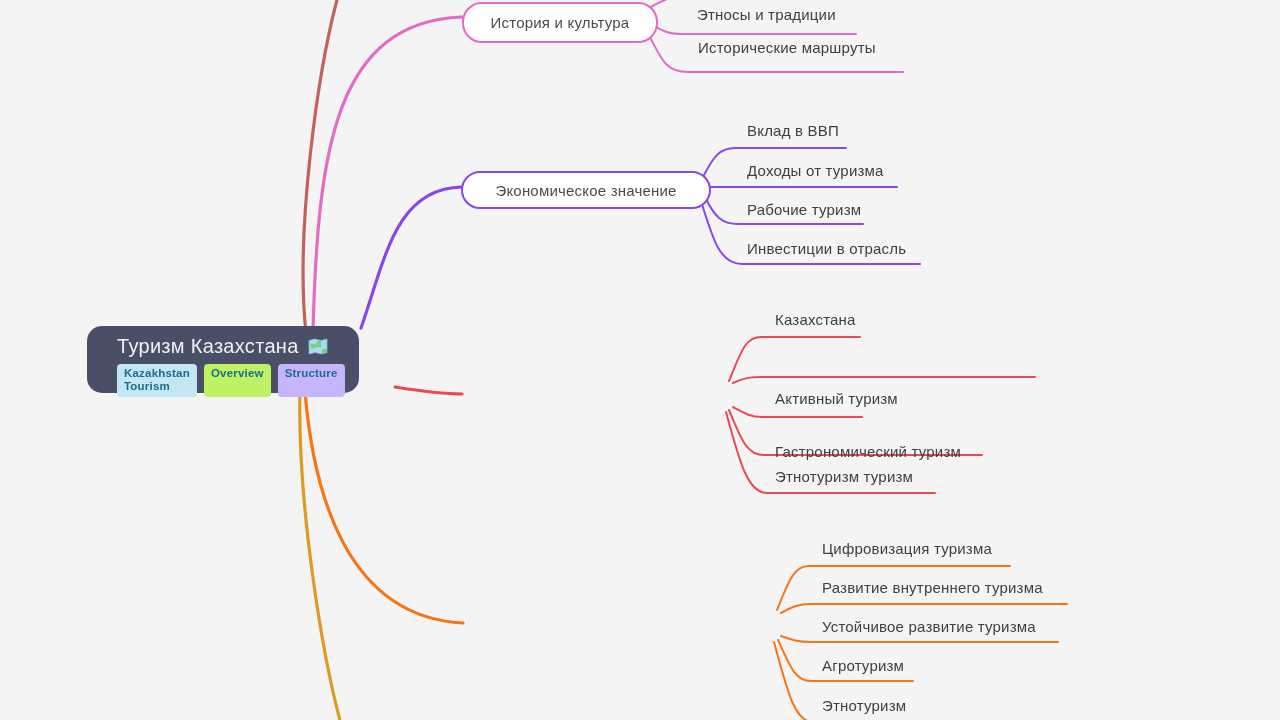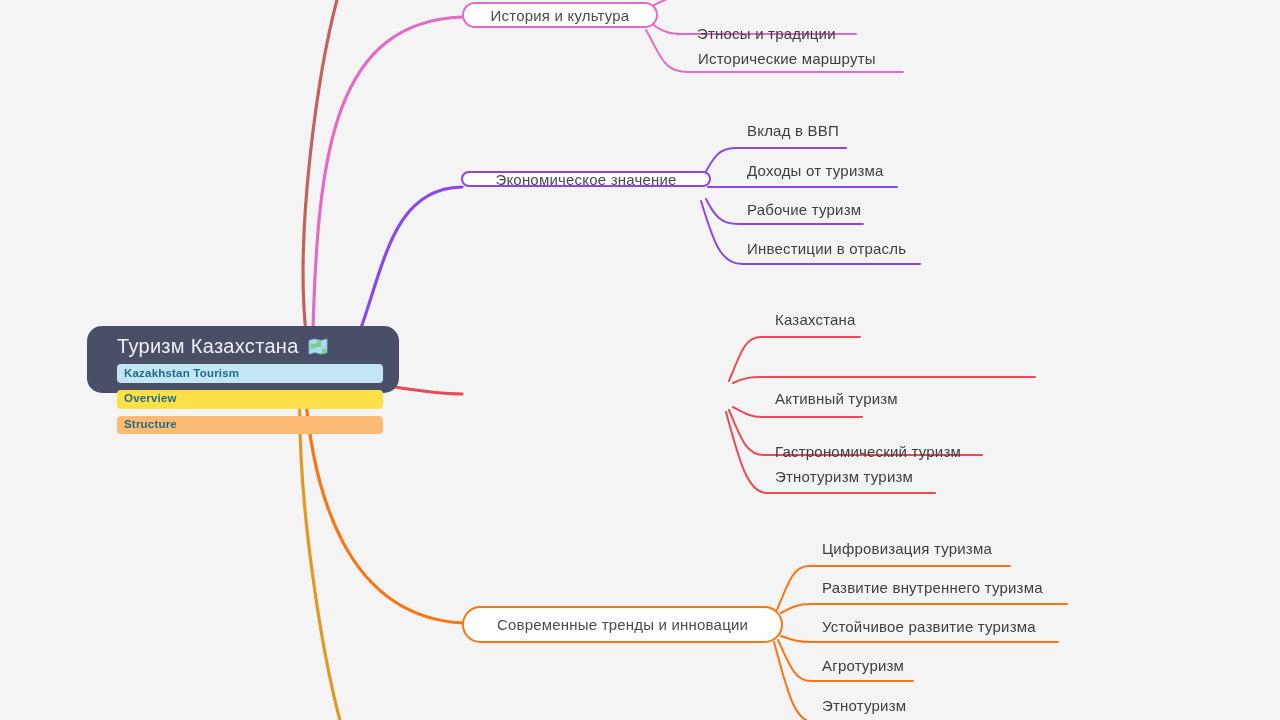--- a/index.html
+++ b/index.html
@@ -7,25 +7,25 @@
     position:relative;width:1280px;height:720px;overflow:hidden;
     background:#f4f4f5;
     font-family:"Liberation Sans", sans-serif;
   }
   #edges{position:absolute;left:0;top:0;width:1280px;height:720px;z-index:1;}
   #edges path{fill:none;stroke-linecap:round;}
   .edge-main{stroke-width:3.2px;}
   .edge-child{stroke-width:2px;}
 
   .root-node{
-    position:absolute;left:87px;top:326px;width:312px;height:67px;
+    position:absolute;left:87px;top:326px;width:272px;height:67px;
     border-radius:15px;z-index:3;box-sizing:border-box;padding:9px 16px 0 30px;
   }
   .root-title{display:flex;align-items:center;gap:9px;font-size:20px;letter-spacing:.3px;}
-  .root-tags{display:flex;gap:7px;margin-top:6px;flex-direction:column;}
+  .root-tags{display:flex;gap:7px;margin-top:6px;}
   .tag{
     font-size:11.5px;font-weight:600;letter-spacing:.2px;
     padding:2.5px 7px;border-radius:4px;line-height:1.2;
   }
 
   .branch-node{
     position:absolute;z-index:3;box-sizing:border-box;
     background:#ffffff;border:2.5px solid #999;border-radius:20px;
     display:flex;align-items:center;justify-content:center;
     font-size:15px;color:#4b4b4b;letter-spacing:.2px;white-space:nowrap;
@@ -78,34 +78,33 @@
       <span style="display:inline-flex;">
         <svg width="20" height="17" viewBox="0 0 20 17">
           <path d="M1 2.5 L6.6 1 L13 2.5 L19 1 L19 14.5 L13.4 16 L7 14.5 L1 16 Z" fill="#aadcf0" stroke="#7fb8d4" stroke-width="0.8"></path>
           <path d="M2.5 6 C4 4.5 6 7 8 5.5 C9.5 4.5 8 3 10 3 L13 2.5 L13.4 9 C11 10 9 8 7 10 C5.5 11.3 4 10 2.5 11 Z" fill="#7ccf8f"></path>
           <path d="M14.5 11 C16 10 17.5 11.5 19 10.5 L19 14.5 L13.4 16 Z" fill="#7ccf8f"></path>
         </svg>
       </span>
     </div>
     <div class="root-tags">
       <span class="tag" style="background-color: rgb(195, 230, 245); color: rgb(31, 107, 138);">Kazakhstan Tourism</span>
-      <span class="tag" style="background-color: #fde047; color: rgb(31, 107, 138);">Overview</span>
-      <span class="tag" style="background-color: #fdba74; color: rgb(31, 107, 138);">Structure</span>
+      <span class="tag" style="background-color: #bef264; color: rgb(31, 107, 138);">Overview</span>
+      <span class="tag" style="background-color: #c4b5fd; color: rgb(31, 107, 138);">Structure</span>
     </div>
   </div>
 
-  <div class="branch-node" style="left: 462px; top: 2px; width: 196px; height: 26px; border-color: rgb(227, 107, 197);">История и культура</div>
+  <div class="branch-node" style="left: 462px; top: 2px; width: 196px; height: 41px; border-color: rgb(227, 107, 197);">История и культура</div>
 
-  <div class="branch-node" style="left: 461px; top: 171px; width: 250px; height: 16px; border-color: rgb(138, 70, 236);">Экономическое значение</div>
+  <div class="branch-node" style="left: 461px; top: 171px; width: 250px; height: 38px; border-color: rgb(138, 70, 236);">Экономическое значение</div>
 
 
-  <div class="branch-node" style="left: 462px; top: 606px; width: 321px; height: 37px; border-color: rgb(248, 117, 20);">Современные тренды и инновации</div>
 
-  <div class="child-label" style="left:697px;top:26px;">Этносы и традиции</div>
-  <div class="child-label" style="left:698px;top:51px;">Исторические маршруты</div>
+  <div class="child-label" style="left:697px;top:7px;">Этносы и традиции</div>
+  <div class="child-label" style="left:698px;top:40px;">Исторические маршруты</div>
 
   <div class="child-label" style="left:747px;top:123px;">Вклад в ВВП</div>
   <div class="child-label" style="left:747px;top:163px;">Доходы от туризма</div>
   <div class="child-label" style="left:747px;top:202px;">Рабочие туризм</div>
   <div class="child-label" style="left:747px;top:241px;">Инвестиции в отрасль</div>
 
   <div class="child-label" style="left:775px;top:312px;">Казахстана</div>
   <div class="child-label" style="left:775px;top:391px;text-align:center;">Активный туризм</div>
   <div class="child-label" style="left:775px;top:444px;">Гастрономический туризм</div>
   <div class="child-label" style="left:775px;top:469px;">Этнотуризм туризм</div>

